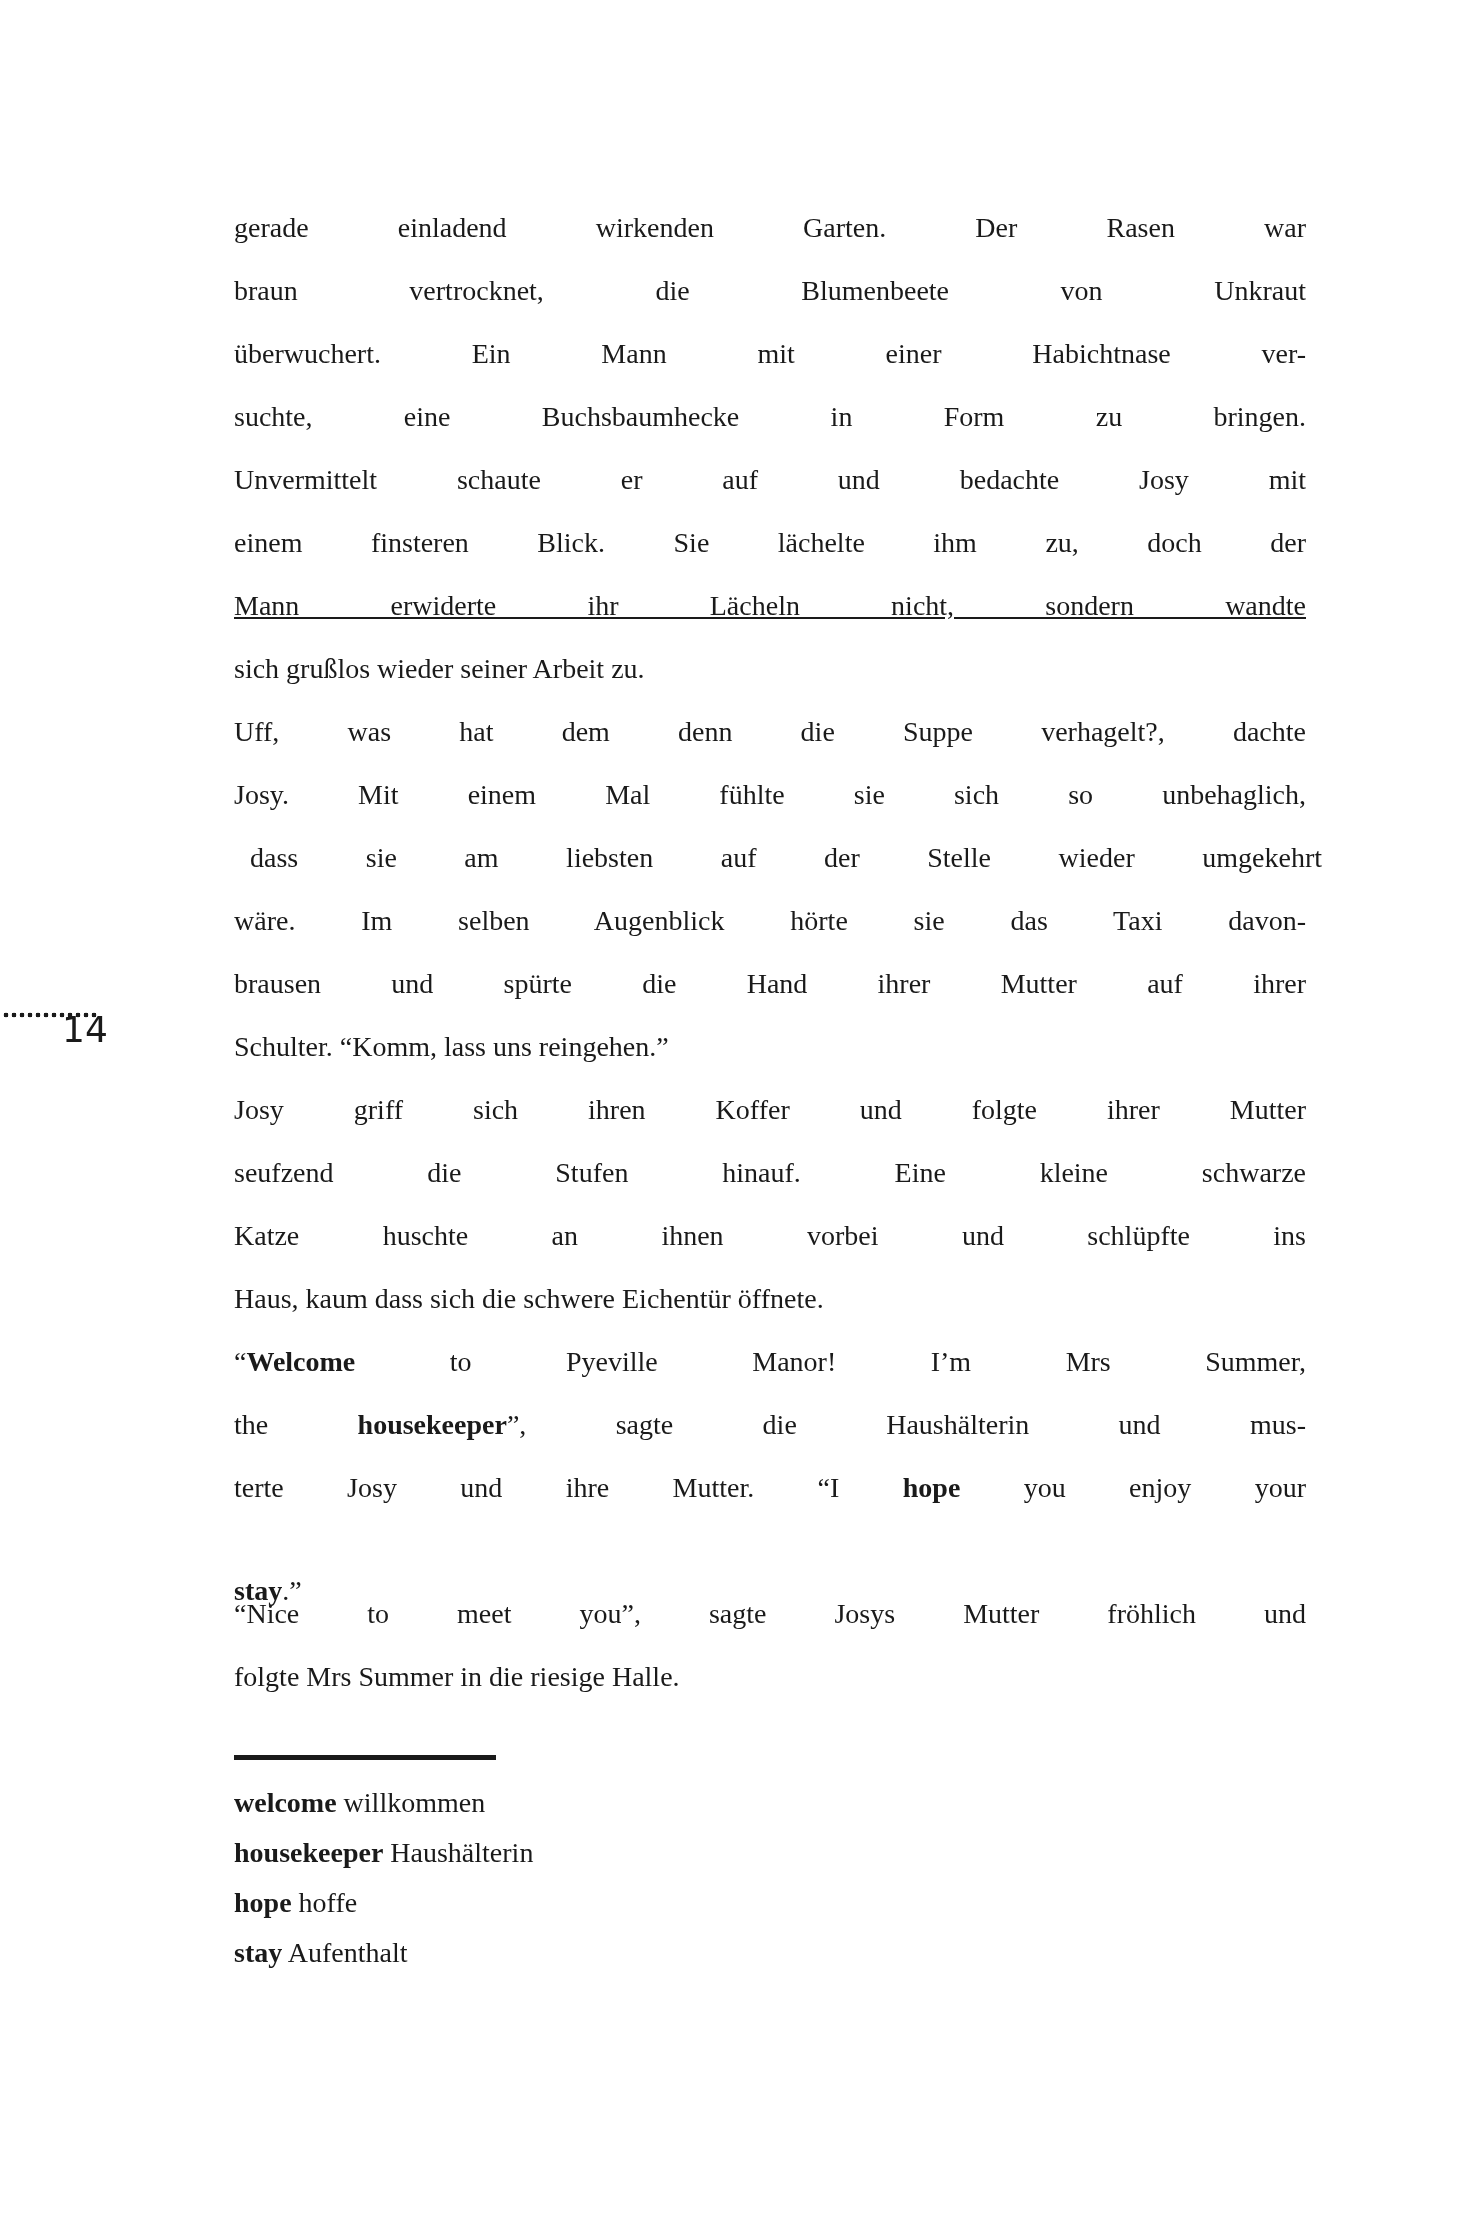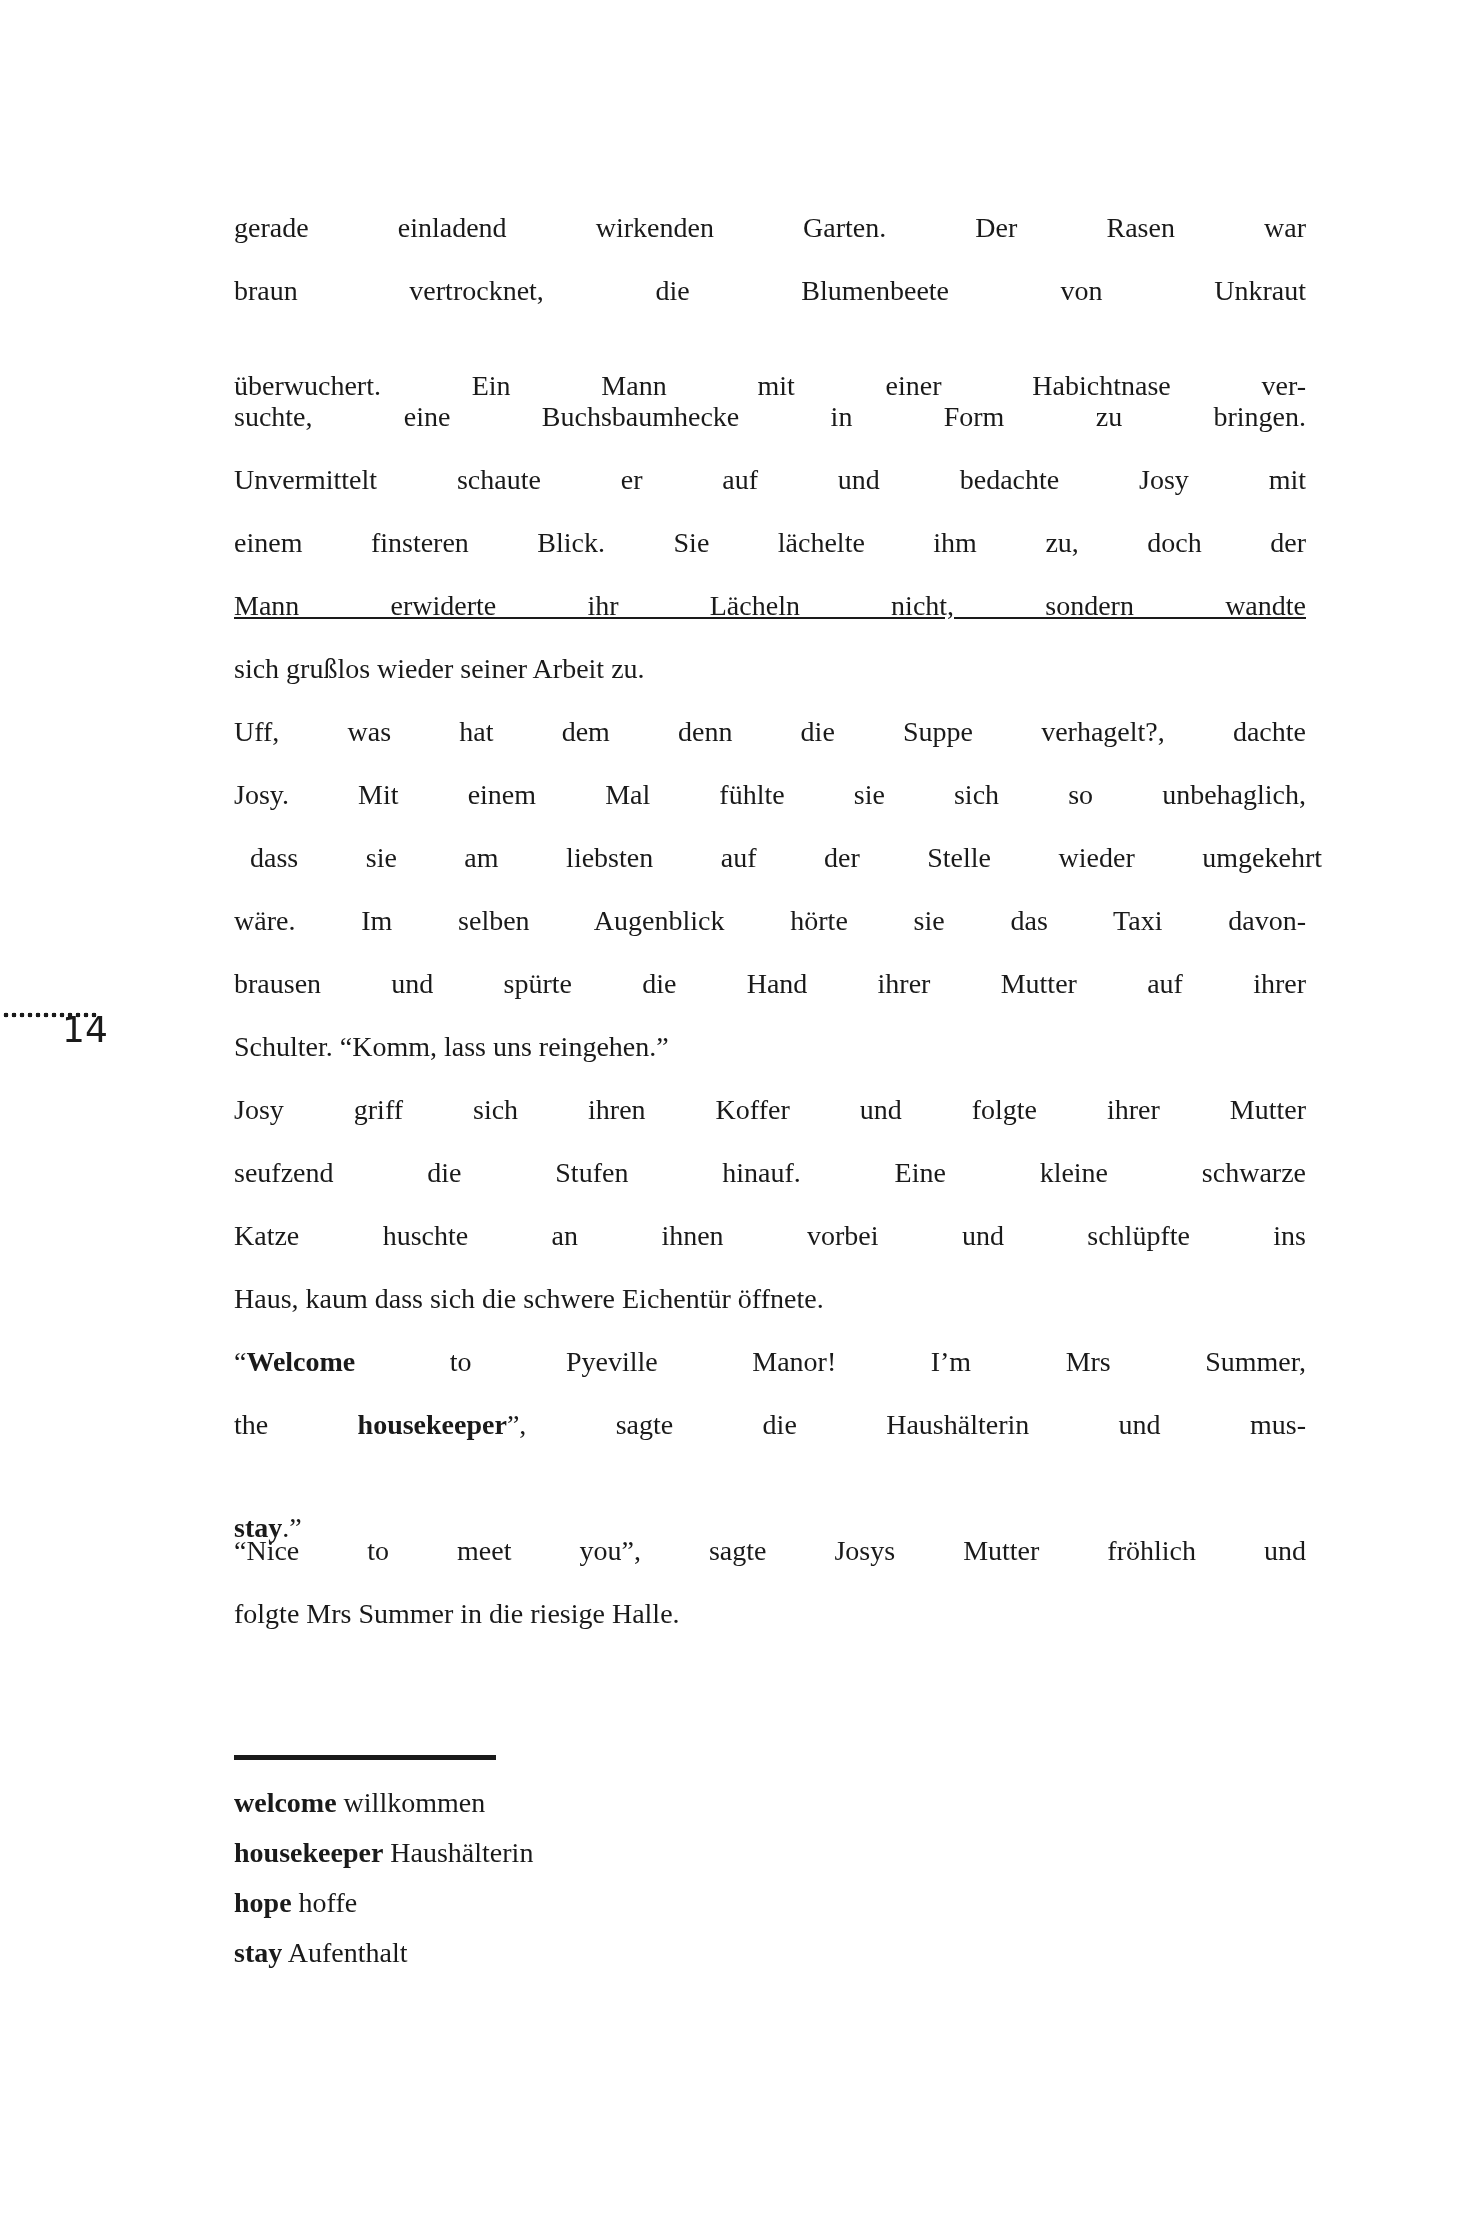--- a/index.html
+++ b/index.html
@@ -28,38 +28,39 @@
 <div class="page">
 
   <div class="margin-marker">
     <div class="dots"></div>
     <div class="page-num">14</div>
   </div>
 
   <div class="body-text" id="body-text">
       <div class="line"><span class="inner" style="width: 1072px; display: inline-block; text-align: justify; text-align-last: justify;"><span>gerade einladend wirkenden Garten. Der Rasen war</span></span></div>
       <div class="line"><span class="inner" style="width: 1072px; display: inline-block; text-align: justify; text-align-last: justify;"><span>braun vertrocknet, die Blumenbeete von Unkraut</span></span></div>
-      <div class="line"><span class="inner" style="width: 1072px; display: inline-block; text-align: justify; text-align-last: justify; margin-top: 32px;"><span>überwuchert. Ein Mann mit einer Habichtnase ver-</span></span></div>
+      <div class="line"><span class="inner" style="width: 1072px; display: inline-block; text-align: justify; text-align-last: justify;"><span>überwuchert. Ein Mann mit einer Habichtnase ver-</span></span></div>
       <div class="line"><span class="inner" style="width: 1072px; display: inline-block; text-align: justify; text-align-last: justify;"><span>suchte, eine Buchsbaumhecke in Form zu bringen.</span></span></div>
       <div class="line"><span class="inner" style="width: 1072px; display: inline-block; text-align: justify; text-align-last: justify;"><span>Unvermittelt schaute er auf und bedachte Josy mit</span></span></div>
       <div class="line"><span class="inner" style="width: 1072px; display: inline-block; text-align: justify; text-align-last: justify;"><span>einem finsteren Blick. Sie lächelte ihm zu, doch der</span></span></div>
       <div class="line"><span class="inner" style="width: 1072px; display: inline-block; text-align: justify; text-align-last: justify; text-decoration: underline;"><span>Mann erwiderte ihr Lächeln nicht, sondern wandte</span></span></div>
       <div class="line last"><span class="inner" style="width: auto; display: inline-block;"><span>sich grußlos wieder seiner Arbeit zu.</span></span></div>
       <div class="line"><span class="inner" style="width: 1072px; display: inline-block; text-align: justify; text-align-last: justify;"><span>Uff, was hat dem denn die Suppe verhagelt?, dachte</span></span></div>
       <div class="line"><span class="inner" style="width: 1072px; display: inline-block; text-align: justify; text-align-last: justify;"><span>Josy. Mit einem Mal fühlte sie sich so unbehaglich,</span></span></div>
       <div class="line"><span class="inner" style="width: 1072px; display: inline-block; text-align: justify; text-align-last: justify; margin-left: 16px;"><span>dass sie am liebsten auf der Stelle wieder umgekehrt</span></span></div>
       <div class="line"><span class="inner" style="width: 1072px; display: inline-block; text-align: justify; text-align-last: justify;"><span>wäre. Im selben Augenblick hörte sie das Taxi davon-</span></span></div>
       <div class="line"><span class="inner" style="width: 1072px; display: inline-block; text-align: justify; text-align-last: justify;"><span>brausen und spürte die Hand ihrer Mutter auf ihrer</span></span></div>
       <div class="line last"><span class="inner" style="width: auto; display: inline-block;"><span>Schulter. “Komm, lass uns reingehen.”</span></span></div>
       <div class="line"><span class="inner" style="width: 1072px; display: inline-block; text-align: justify; text-align-last: justify;"><span>Josy griff sich ihren Koffer und folgte ihrer Mutter</span></span></div>
       <div class="line"><span class="inner" style="width: 1072px; display: inline-block; text-align: justify; text-align-last: justify;"><span>seufzend die Stufen hinauf. Eine kleine schwarze</span></span></div>
       <div class="line"><span class="inner" style="width: 1072px; display: inline-block; text-align: justify; text-align-last: justify;"><span>Katze huschte an ihnen vorbei und schlüpfte ins</span></span></div>
       <div class="line last"><span class="inner" style="width: auto; display: inline-block;"><span>Haus, kaum dass sich die schwere Eichentür öffnete.</span></span></div>
       <div class="line"><span class="inner" style="width: 1072px; display: inline-block; text-align: justify; text-align-last: justify;"><span>“</span><b>Welcome</b><span> to Pyeville Manor! I’m Mrs Summer,</span></span></div>
       <div class="line"><span class="inner" style="width: 1072px; display: inline-block; text-align: justify; text-align-last: justify;"><span>the </span><b>housekeeper</b><span>”, sagte die Haushälterin und mus-</span></span></div>
+      <div class="line"><span class="inner" style="width: 1072px; display: inline-block; text-align: justify; text-align-last: justify;"><span>terte Josy und ihre Mutter. “I </span><b>hope</b><span> you enjoy your</span></span></div>
       <div class="line last"><span class="inner" style="width: auto; display: inline-block; margin-top: 40px;"><b>stay</b><span>.”</span></span></div>
       <div class="line"><span class="inner" style="width: 1072px; display: inline-block; text-align: justify; text-align-last: justify;"><span>“Nice to meet you”, sagte Josys Mutter fröhlich und</span></span></div>
       <div class="line last"><span class="inner" style="width: auto; display: inline-block;"><span>folgte Mrs Summer in die riesige Halle.</span></span></div>
     </div>
 
   <div class="rule"></div>
 
   <div class="glossary">
     <div class="gloss-line"><b>welcome</b> <span>willkommen</span></div>
     <div class="gloss-line"><b>housekeeper</b> <span>Haushälterin</span></div>

